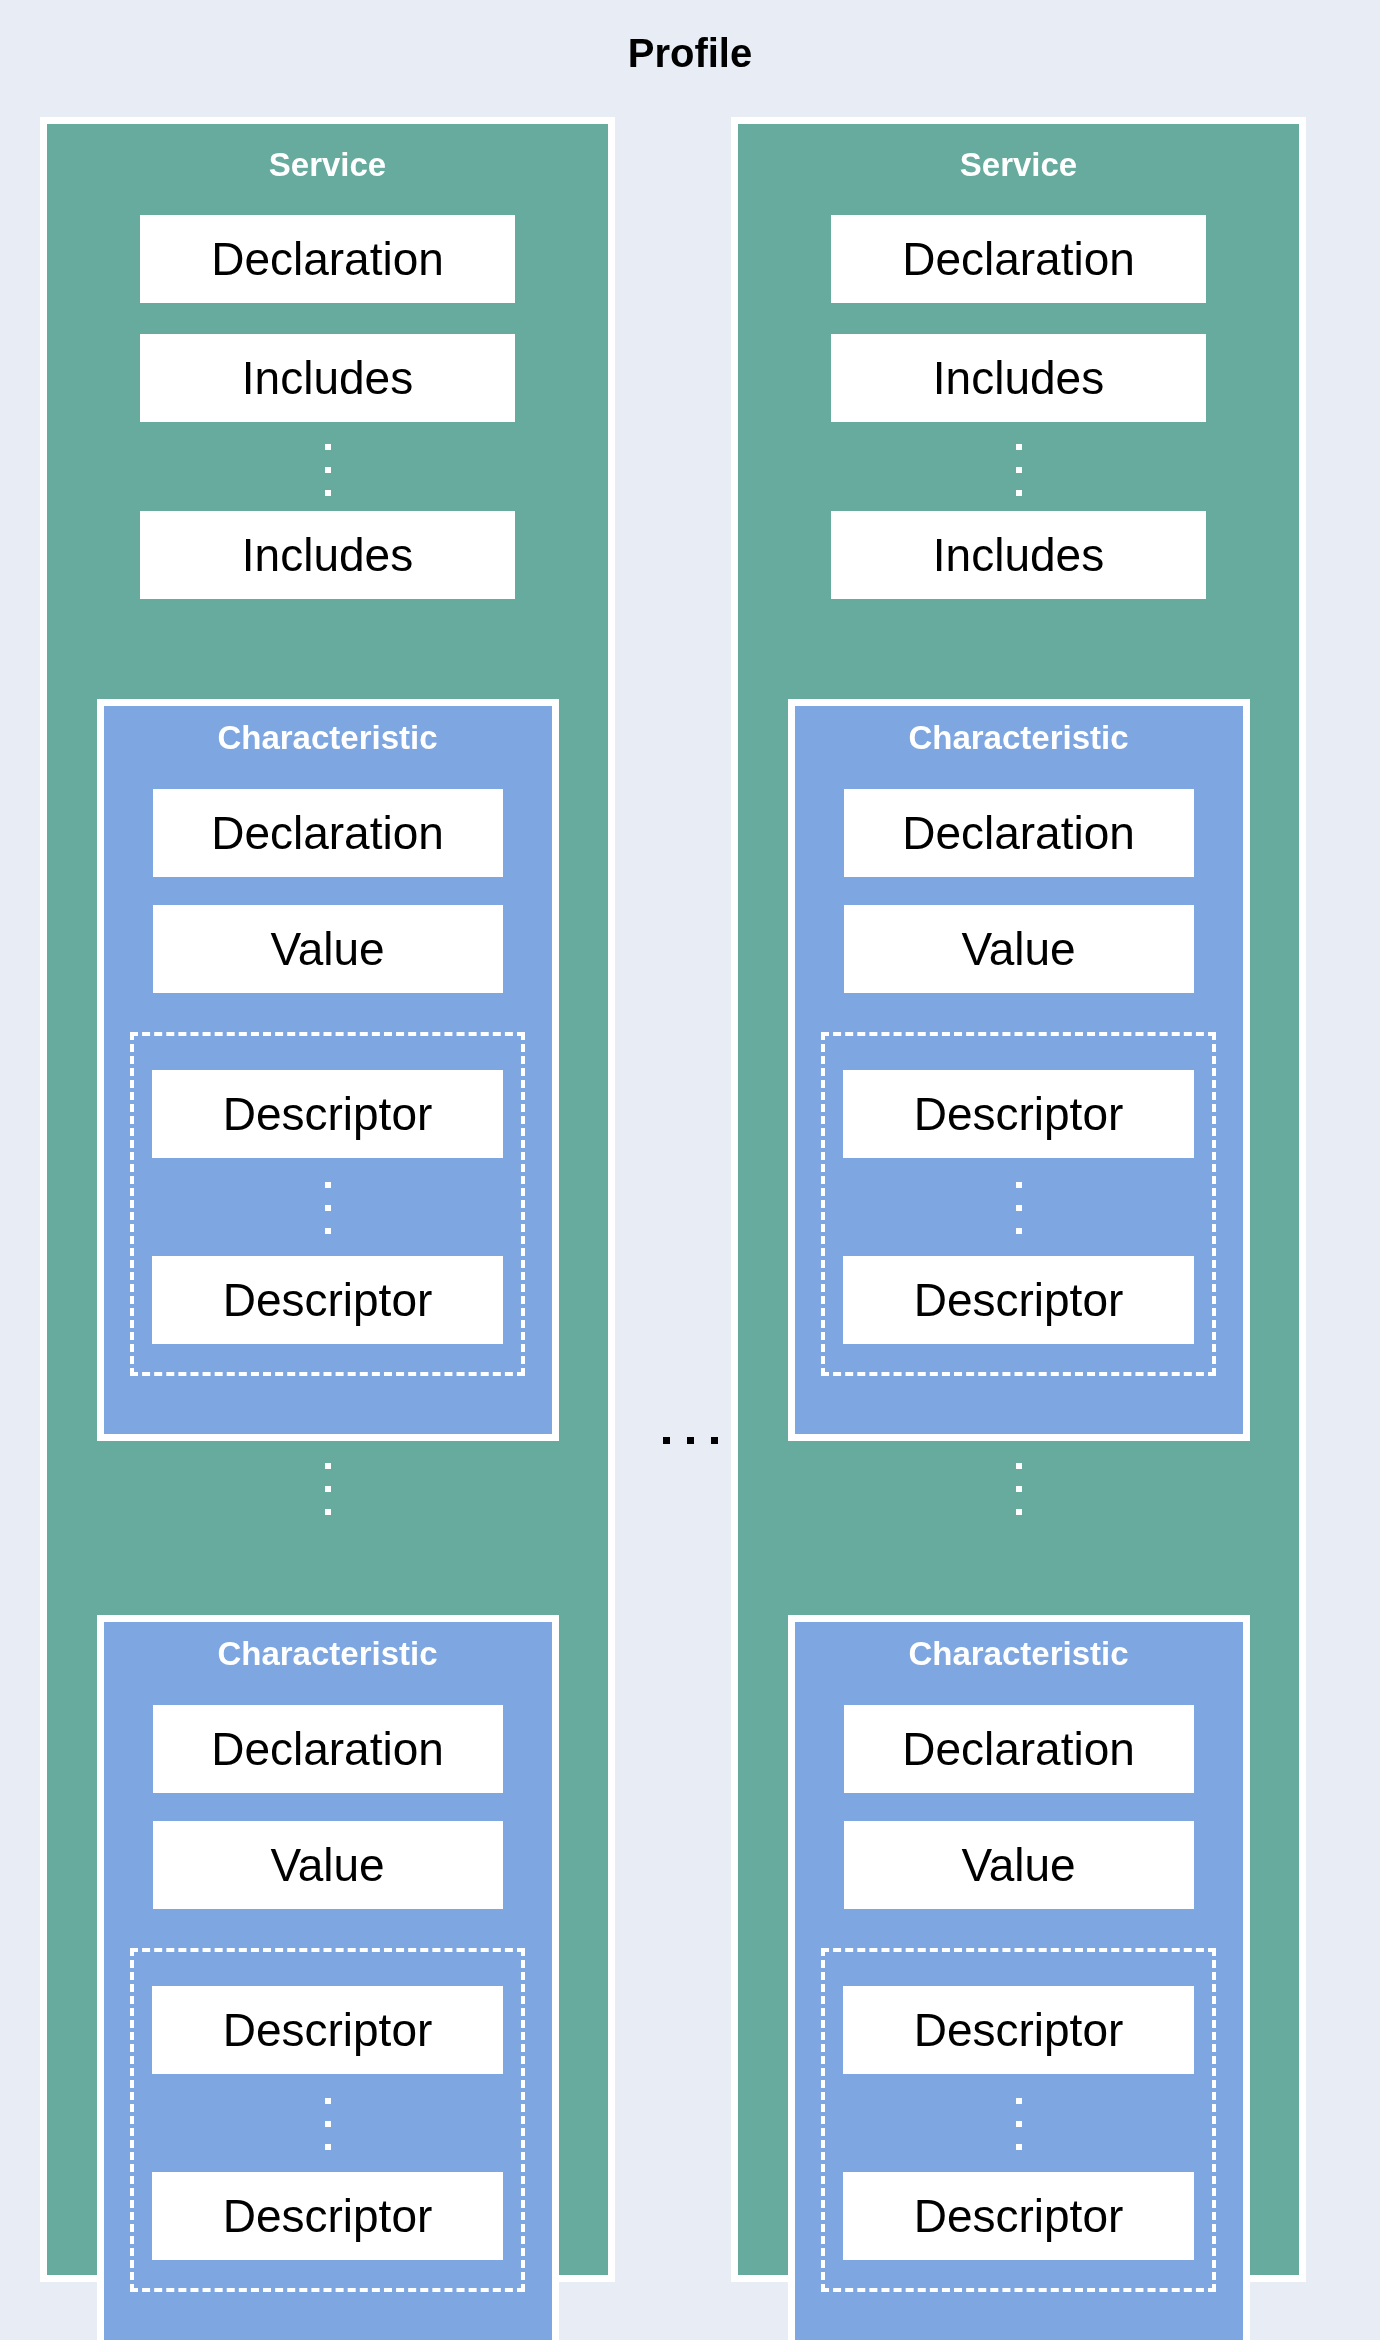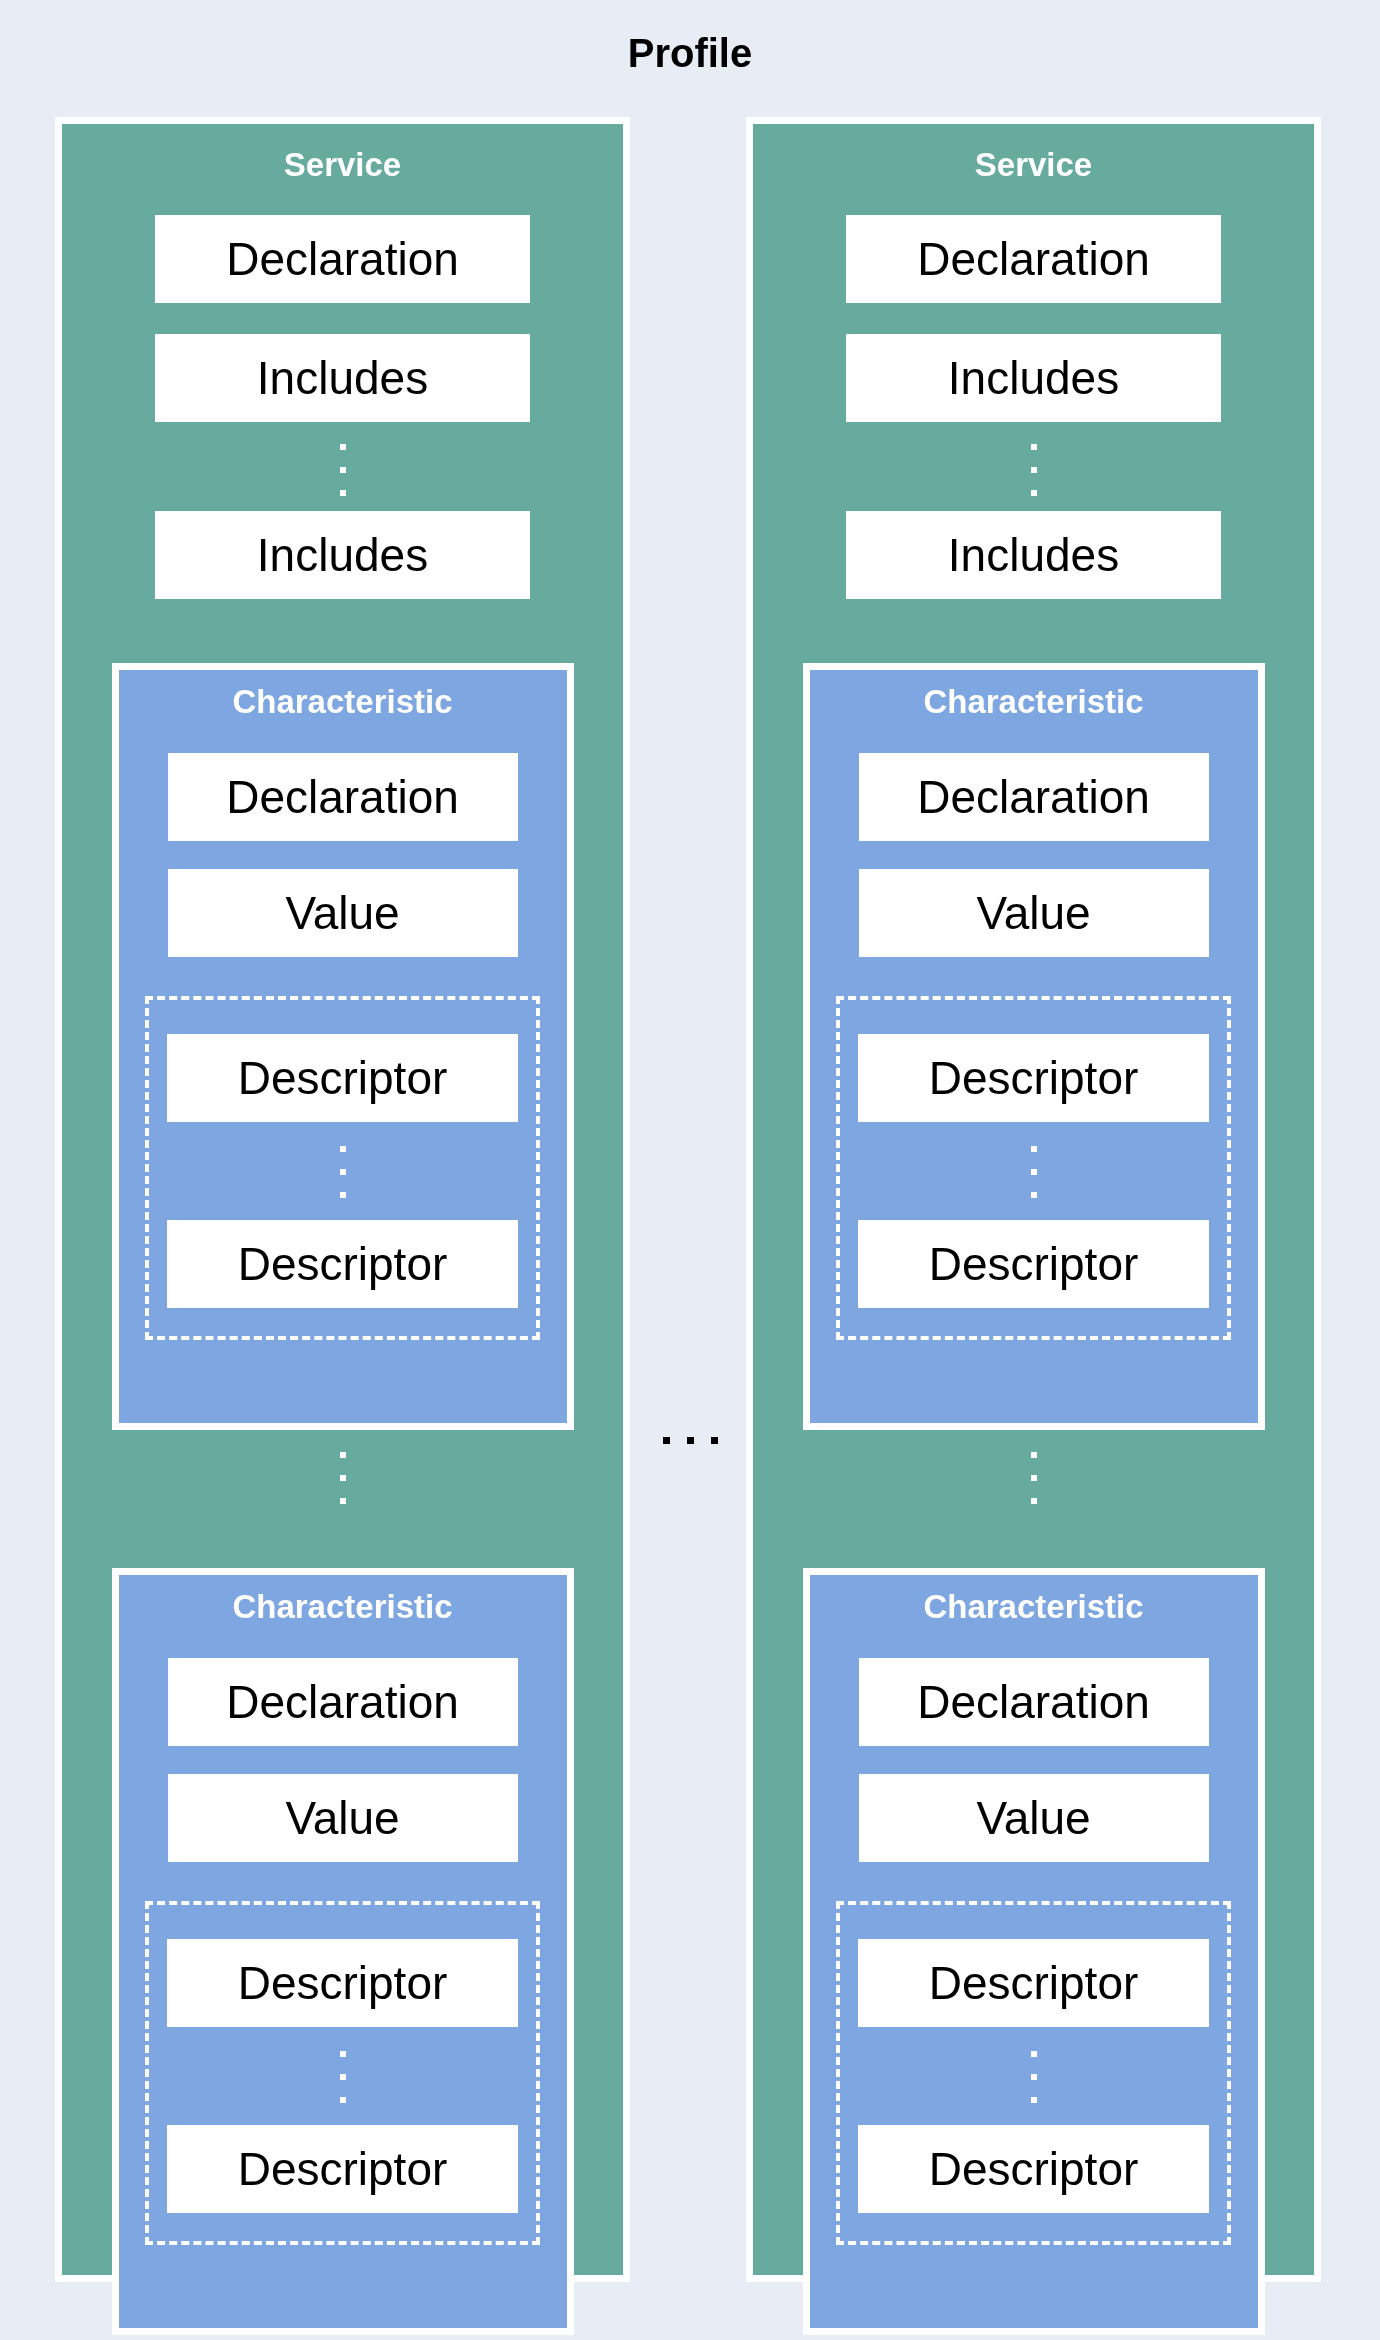--- a/index.html
+++ b/index.html
@@ -19,21 +19,21 @@
     width: 100%;
     text-align: center;
     font-size: 40px;
     font-weight: bold;
     line-height: 48px;
     color: var(--text-dark, #000000);
   }
   .columns {
     position: absolute;
     top: 117px;
-    left: 55px;
+    left: 40px;
     width: 1266px;
     display: flex;
     gap: 116px;
     justify-content: space-between;
   }
   .service {
     box-sizing: border-box;
     width: 576px;
     height: 2165px;
     border: 7px solid var(--box-fill, #FFFFFF);
@@ -69,24 +69,24 @@
     margin: 22px auto 15px;
   }
   .vdots .dot {
     width: 6px;
     height: 6px;
     background: var(--box-fill, #FFFFFF);
   }
   .characteristic {
     box-sizing: border-box;
     width: 462px;
-    margin: 64px auto 0;
+    margin: 100px auto 0;
     border: 7px solid var(--box-fill, #FFFFFF);
     background: var(--characteristic-fill, #7EA6E0);
-    padding-bottom: 83px;
+    padding-bottom: 58px;
   }
   .characteristic .block-title { margin-top: 12px; }
   .characteristic .box { width: 350px; }
   .m-cdecl { margin-top: 31px; }
   .m-cval { margin-top: 28px; }
   .descriptor-group {
     box-sizing: border-box;
     width: 395px;
     margin: 39px auto 0;
     border: 4px dashed var(--box-fill, #FFFFFF);

